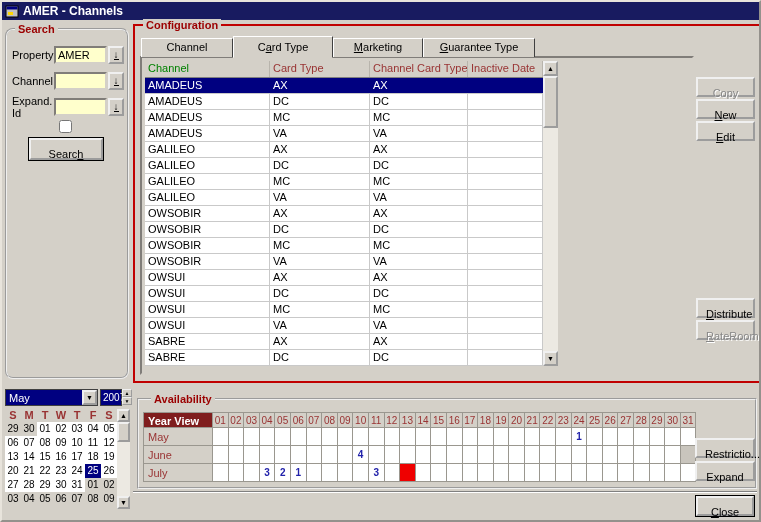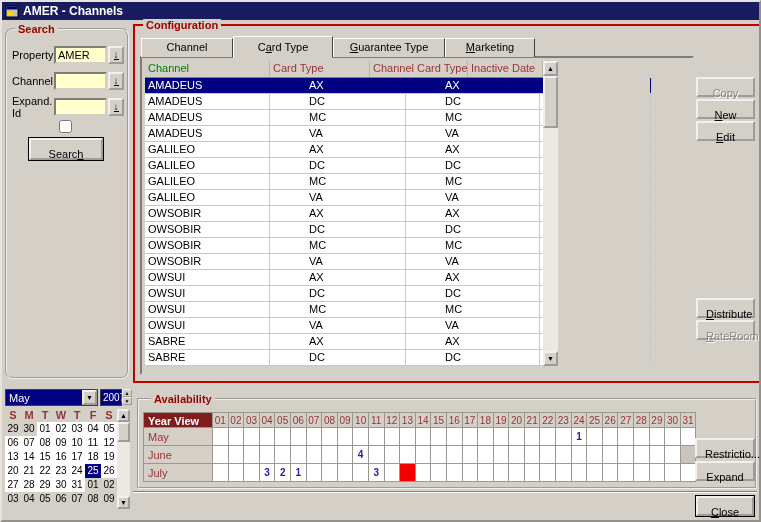--- a/index.html
+++ b/index.html
@@ -37,21 +37,21 @@
   .tab.active{height:22px;padding-top:4px;border-bottom:1px solid #d4d0c8;margin-bottom:-1px;z-index:3;font-size:11px;}
   .cfg-panel{position:absolute;left:5px;top:30px;width:554px;height:319px;box-sizing:border-box;
     border:2px inset #d4d0c8;background:#d4d0c8;}
   .grid-table{position:absolute;left:3px;top:3px;width:413px;}
   .t-head{display:flex;height:16px;background:#d4d0c8;border-bottom:1px solid #808080;}
   .th{box-sizing:border-box;padding:1px 0 0 3px;font-size:11px;border-right:1px solid #b8b4ac;
     white-space:nowrap;overflow:hidden;}
   .th.green{color:#008200;}
   .th.maroon{color:#993333;}
   .t-body{background:#fff;}
-  .t-row{display:flex;height:15px;border-bottom:1px solid #c9c9c9;background:#fff;gap:36px;}
+  .t-row{display:flex;height:15px;border-bottom:1px solid #c9c9c9;background:#fff;}
   .td{box-sizing:border-box;padding:1px 0 0 3px;font-size:11px;border-right:1px solid #c9c9c9;
     white-space:nowrap;overflow:hidden;}
   .c0{width:125px;flex:none;} .c1{width:100px;flex:none;} .c2{width:98px;flex:none;} .c3{width:75px;flex:none;}
   .t-row.selected{background:#000080;}
   .t-row.selected .td{color:#fff;border-right-color:#000080;}
   .v-scroll{position:absolute;top:0;bottom:0;right:0;width:15px;background:#ece9e2;}
   .sb-btn{position:absolute;left:0;width:15px;height:15px;box-sizing:border-box;background:#d4d0c8;
     border:2px outset #f0f0f0;font-size:7px;line-height:10px;text-align:center;padding:0;}
   .sb-up{top:0;} .sb-down{bottom:0;}
   .sb-thumb{position:absolute;left:0;top:15px;width:15px;height:52px;background:#d4d0c8;border:2px outset #f0f0f0;box-sizing:border-box;}
@@ -142,22 +142,22 @@
 
     <button class="btn default search-btn">Searc<u>h</u></button>
   </div>
 
   <div class="groupbox red" style="left:131px;top:22px;width:740px;height:359px;">
     <span class="group-label">Configuration</span>
 
     <div class="tabs" id="cfg-tabs">
         <div class="tab" style="width: 92px;">Channel</div>
         <div class="tab active" style="width: 100px;">C<u>a</u>rd Type</div>
+        <div class="tab" style="width: 90px;"><u>M</u>arketing</div>
         <div class="tab" style="width: 112px;"><u>G</u>uarantee Type</div>
-        <div class="tab" style="width: 90px;"><u>M</u>arketing</div>
       </div>
 
     <div class="cfg-panel">
       <div class="grid-table" id="cfg-table">
         <div class="t-head" id="cfg-thead">
             <div class="th c0 green">Channel</div>
             <div class="th c1 maroon">Card Type</div>
             <div class="th c2 maroon">Channel Card Type</div>
             <div class="th c3 maroon">Inactive Date</div>
           </div>

